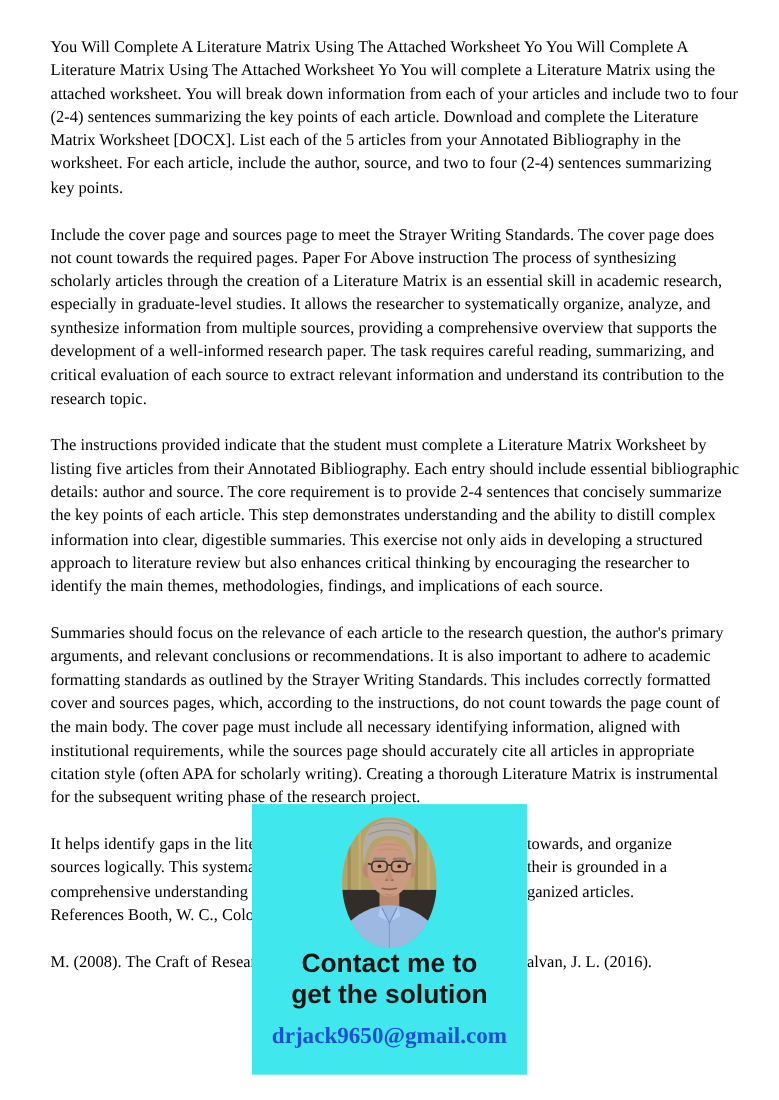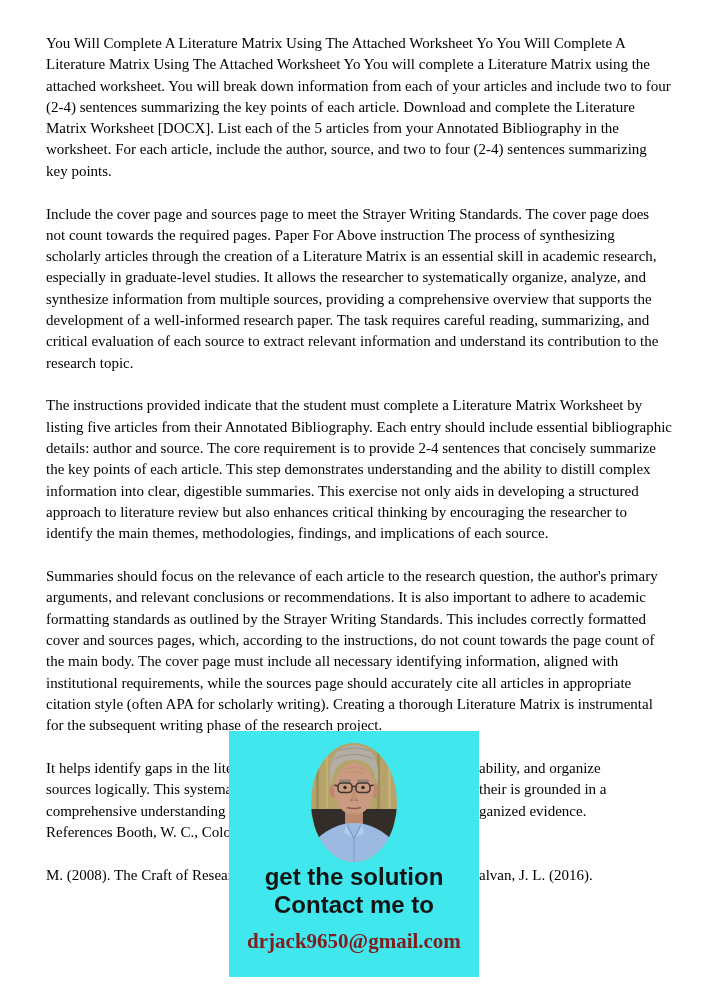--- a/index.html
+++ b/index.html
@@ -55,47 +55,47 @@
     font-size: 24px;
     line-height: 28px;
     color: #141414;
   }
   .email {
     margin-top: 9px;
     font-family: "Liberation Serif", serif;
     font-weight: 700;
     font-size: 21px;
     line-height: 26px;
-    color: #7f1d1d;
+    color: #1d4ed8;
     text-align: center;
   }
 </style>
 </head>
 <body>
 
 <div class="page" style="background: rgb(255, 255, 255); color: rgb(0, 0, 0);">
 
   <div class="doc">
     <p>You Will Complete A Literature Matrix Using The Attached Worksheet Yo You Will Complete A Literature Matrix Using The Attached Worksheet Yo You will complete a Literature Matrix using the attached worksheet. You will break down information from each of your articles and include two to four (2-4) sentences summarizing the key points of each article. Download and complete the Literature Matrix Worksheet [DOCX]. List each of the 5 articles from your Annotated Bibliography in the worksheet. For each article, include the author, source, and two to four (2-4) sentences summarizing key points.</p>
     <p>Include the cover page and sources page to meet the Strayer Writing Standards. The cover page does not count towards the required pages. Paper For Above instruction The process of synthesizing scholarly articles through the creation of a Literature Matrix is an essential skill in academic research, especially in graduate-level studies. It allows the researcher to systematically organize, analyze, and synthesize information from multiple sources, providing a comprehensive overview that supports the development of a well-informed research paper. The task requires careful reading, summarizing, and critical evaluation of each source to extract relevant information and understand its contribution to the research topic.</p>
     <p>The instructions provided indicate that the student must complete a Literature Matrix Worksheet by listing five articles from their Annotated Bibliography. Each entry should include essential bibliographic details: author and source. The core requirement is to provide 2-4 sentences that concisely summarize the key points of each article. This step demonstrates understanding and the ability to distill complex information into clear, digestible summaries. This exercise not only aids in developing a structured approach to literature review but also enhances critical thinking by encouraging the researcher to identify the main themes, methodologies, findings, and implications of each source.</p>
     <p>Summaries should focus on the relevance of each article to the research question, the author's primary arguments, and relevant conclusions or recommendations. It is also important to adhere to academic formatting standards as outlined by the Strayer Writing Standards. This includes correctly formatted cover and sources pages, which, according to the instructions, do not count towards the page count of the main body. The cover page must include all necessary identifying information, aligned with institutional requirements, while the sources page should accurately cite all articles in appropriate citation style (often APA for scholarly writing). Creating a thorough Literature Matrix is instrumental for the subsequent writing phase of the research project.</p>
 
     <div class="split-para">
       <div class="split-line">
         <span class="frag-left">It helps identify gaps in the liter</span>
-        <span class="frag-right">ability, and organize</span>
+        <span class="frag-right">towards, and organize</span>
       </div>
       <div class="split-line">
         <span class="frag-left">sources logically. This systemat</span>
         <span class="frag-right">their is grounded in a</span>
       </div>
       <div class="split-line">
         <span class="frag-left">comprehensive understanding o</span>
-        <span class="frag-right">ganized evidence.</span>
+        <span class="frag-right">ganized articles.</span>
       </div>
       <div class="split-line">
         <span class="frag-left">References Booth, W. C., Color</span>
         <span class="frag-right"></span>
       </div>
     </div>
 
     <div class="split-para">
       <div class="split-line">
         <span class="frag-left">M. (2008). The Craft of Researc</span>
@@ -160,19 +160,19 @@
           <path d="M42,47 C41,52 40,55 39.3,56.8 C41,58.4 45,58.4 46.7,56.8 C46,55 45,52 44,47 Z" fill="#c09074"></path>
           <ellipse cx="40.3" cy="57.2" rx="1.4" ry="0.8" fill="#9c6e58"></ellipse>
           <ellipse cx="45.7" cy="57.2" rx="1.4" ry="0.8" fill="#9c6e58"></ellipse>
 
           <path d="M36,64.5 Q43,66.5 50,64.5" stroke="#8c5a4c" stroke-width="1.6" fill="none"></path>
           <path d="M39,70 Q43,72 47,70" stroke="#b3856c" stroke-width="0.9" fill="none"></path>
         </g>
       </svg>
     </div>
     <div class="contact-text" style="color: rgb(20, 20, 20);">
+      <div>Contact me to</div>
       <div>get the solution</div>
-      <div>Contact me to</div>
     </div>
     <div class="email">drjack9650@gmail.com</div>
   </div>
 
 </div>
 
 </body></html>

